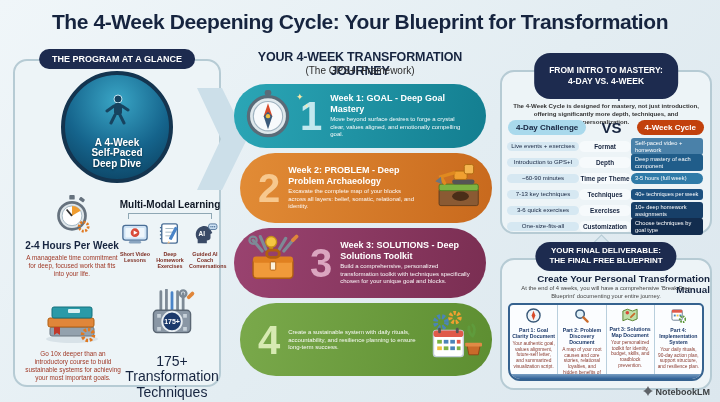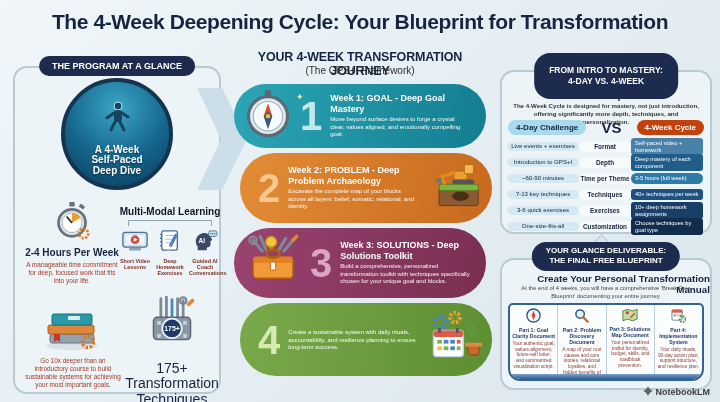--- a/index.html
+++ b/index.html
@@ -10,21 +10,21 @@
     font-family:"Liberation Sans", sans-serif; color:#16243f;
   }
   .main-title { position:absolute; top:10px; left:0; width:100%; text-align:center;
     font-size:21px; font-weight:bold; color:#16243f; letter-spacing:-0.4px; }
 
   .panel { position:absolute; border:2px solid #b6cbd4; border-radius:14px; background:#edf4f7; }
   .pill { position:absolute; left:50%; transform:translateX(-50%); background:#1d2b4f; color:#fff;
     font-weight:bold; border-radius:15px; text-align:center; white-space:nowrap; z-index:5; }
 
   
-  #left-panel { left:13px; top:66px; width:208px; height:328px;padding-left:31px; }
+  #left-panel { left:13px; top:59px; width:208px; height:328px;padding-left:31px; }
   #left-pill { top:-12px; font-size:9px; padding:5px 13px; }
   #diver-circle { position:absolute; left:50%; transform:translateX(-50%); top:10px;
     width:112px; height:112px; border-radius:50%;
     background:radial-gradient(circle at 50% 25%, #3aa6c6 0%, #15648c 55%, #0a3a58 100%);
     border:4px solid #14344f; display:flex; flex-direction:column; align-items:center;
     justify-content:flex-end; padding-bottom:9px; }
   #diver-caption { color:#fff; font-weight:bold; font-size:10px; line-height:1.08; text-align:center; text-shadow:0 1px 2px rgba(0,0,0,.5); }
   .diver-svg { position:absolute; top:18px; left:50%; transform:translateX(-50%); }
 
   #time-block { position:absolute; left:10px; top:134px; width:94px; text-align:center; }
@@ -360,21 +360,21 @@
     <div class="cmp-row" style="top:147px;">
       <div class="cmp-left">One-size-fits-all</div>
       <div class="cmp-label">Customization</div>
       <div class="cmp-right c6">Choose techniques by goal type</div>
     </div>
   </div>
 
   <div id="diamond"></div>
   <div class="panel" id="deliverable-panel">
     <div class="pill" id="deliverable-pill">
-      <div>YOUR GLANCE DELIVERABLE:</div>
+      <div>YOUR FINAL DELIVERABLE:</div>
       <div>THE FINAL FREE BLUEPRINT</div>
     </div>
     <div id="deliverable-head">Create Your Personal Transformation Manual</div>
     <div id="deliverable-desc">At the end of 4 weeks, you will have a comprehensive 'Break Free Blueprint' documenting your entire journey.</div>
 
     <div id="book">
       <div class="part">
         <span>
           <svg width="15" height="15" viewBox="0 0 16 16">
             <circle cx="8" cy="8" r="7" fill="#eef4f8" stroke="#3a5a7a" stroke-width="1.5"></circle>

